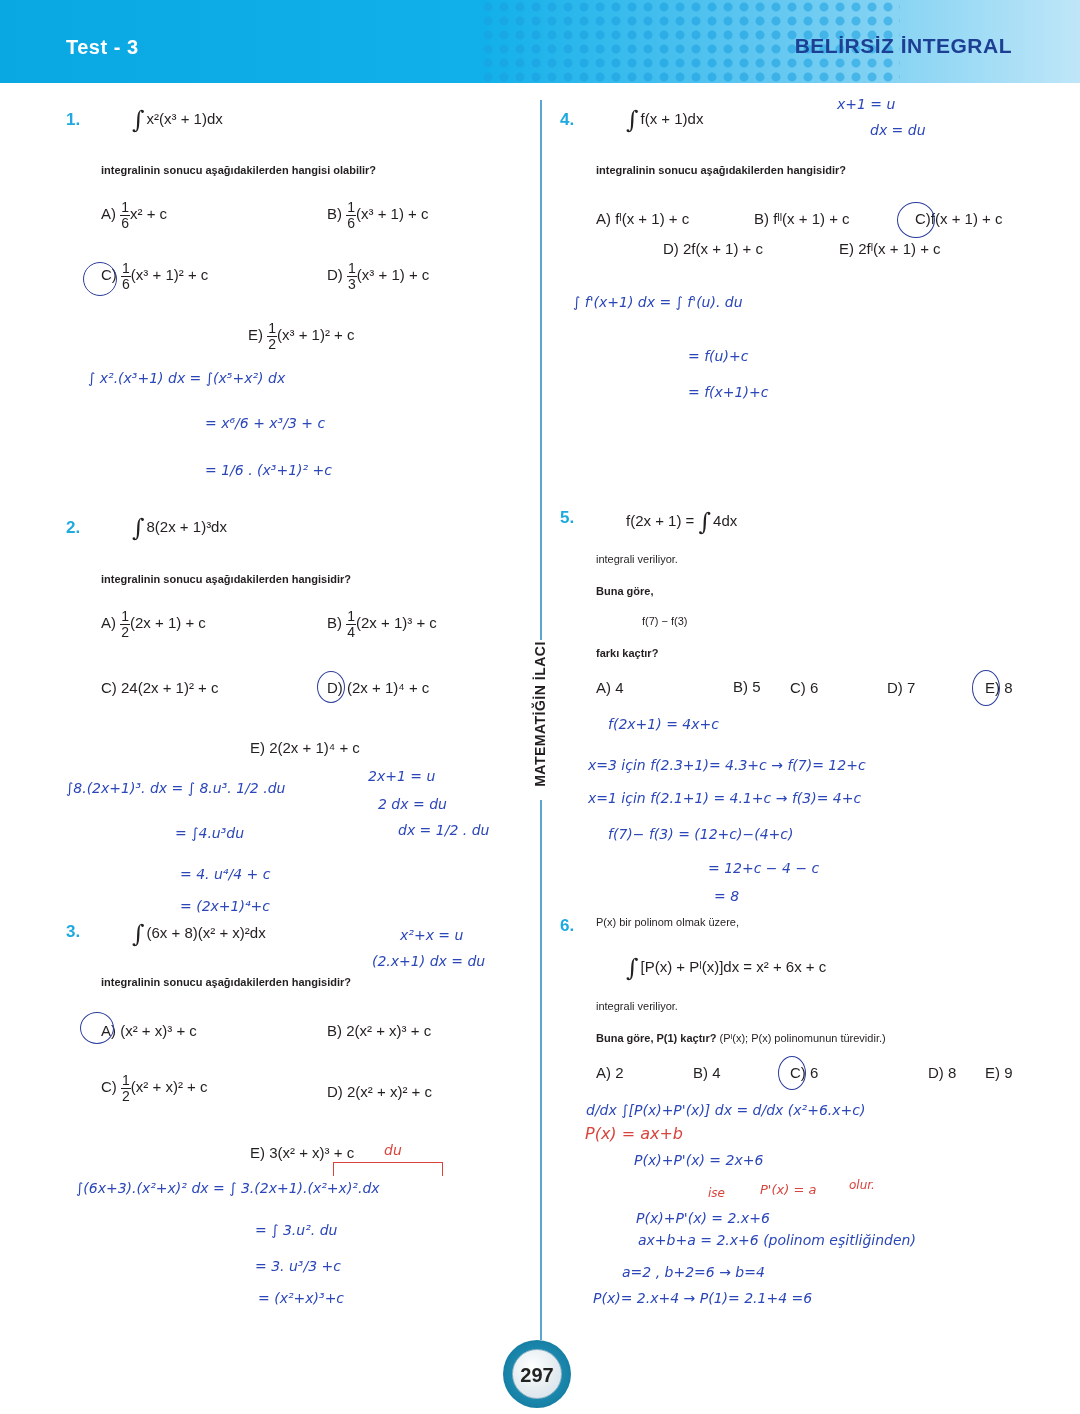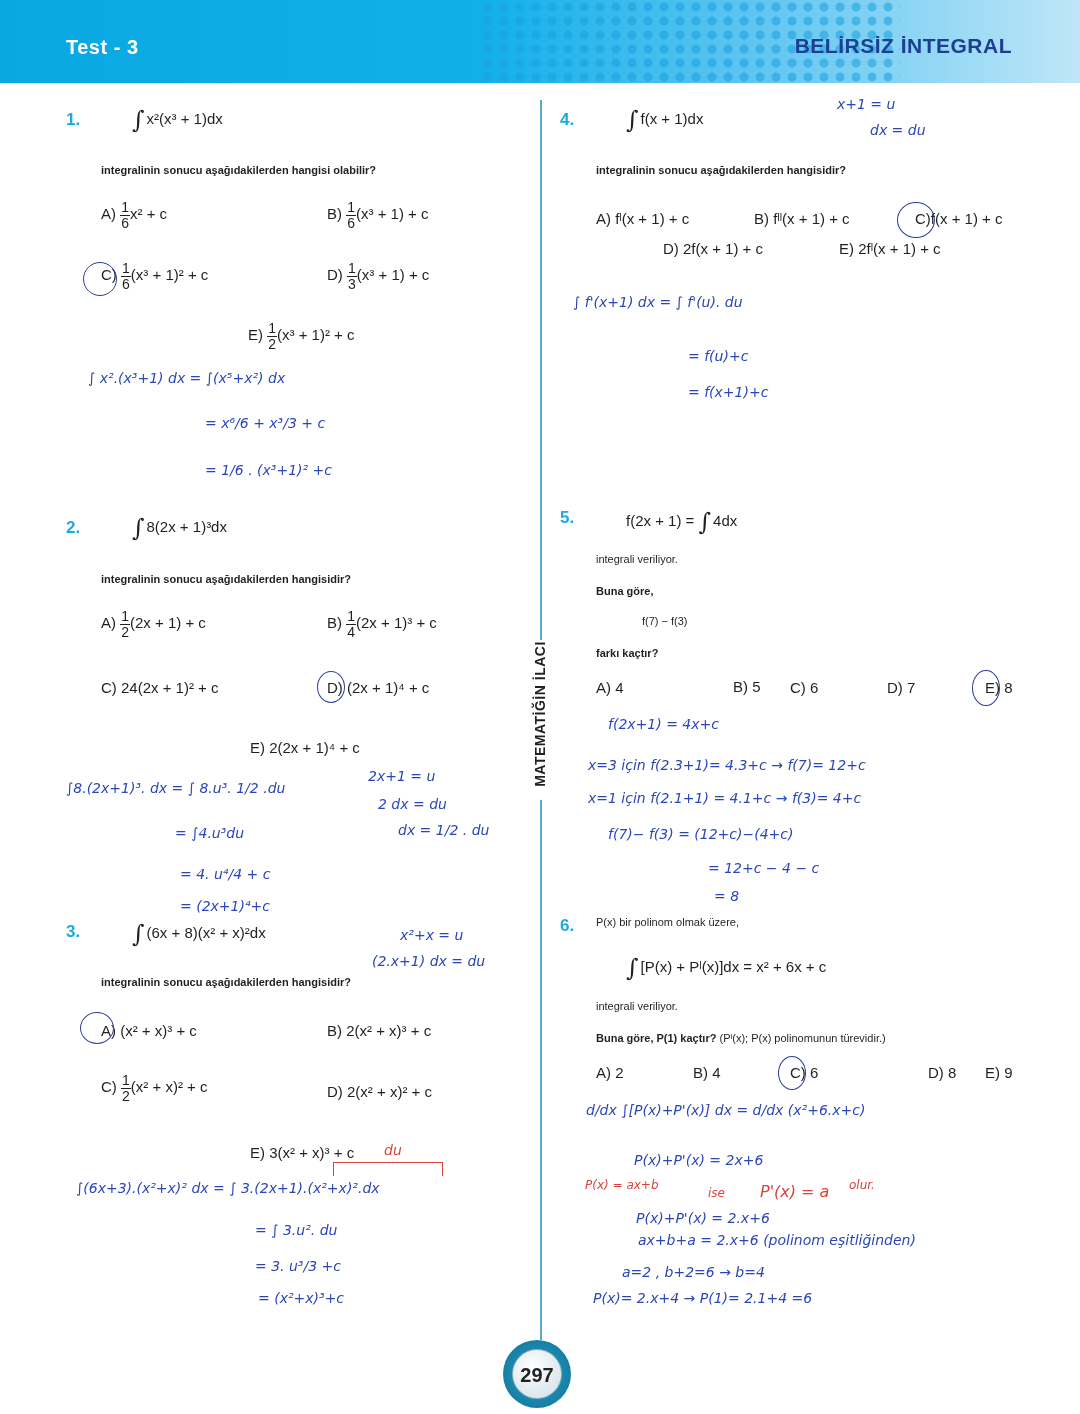--- a/index.html
+++ b/index.html
@@ -148,23 +148,23 @@
 
 <div class="opt" style="left:596px;top:1064px;">A) 2</div>
 <div class="opt" style="left:693px;top:1064px;">B) 4</div>
 <div class="opt" style="left:790px;top:1064px;">C) 6</div>
 <div class="circle" style="left:778px;top:1056px;width:28px;height:34px;"></div>
 <div class="opt" style="left:928px;top:1064px;text-align:center;">D) 8</div>
 <div class="opt" style="left:985px;top:1064px;">E) 9</div>
 
 <div class="hw" style="left:586px;top:1102px;">d/dx ∫[P(x)+P'(x)] dx = d/dx (x²+6.x+c)</div>
 <div class="hw" style="left:634px;top:1152px;">P(x)+P'(x) = 2x+6</div>
-<div class="hw red" style="left:585px;top:1178px;font-size:12px;">P(x) = ax+b</div>
+<div class="hw red" style="left:585px;top:1124px;font-size:16px;">P(x) = ax+b</div>
 <div class="hw red" style="left:708px;top:1186px;font-size:12px;">ise</div>
-<div class="hw red" style="left:760px;top:1182px;font-size:16px;">P'(x) = a</div>
+<div class="hw red" style="left:760px;top:1182px;font-size:13px;">P'(x) = a</div>
 <div class="hw red" style="left:849px;top:1178px;font-size:12px;">olur.</div>
 <div class="hw" style="left:636px;top:1210px;">P(x)+P'(x) = 2.x+6</div>
 <div class="hw" style="left:638px;top:1232px;">ax+b+a = 2.x+6 (polinom eşitliğinden)</div>
 <div class="hw" style="left:622px;top:1264px;">a=2 ,  b+2=6 → b=4</div>
 <div class="hw" style="left:593px;top:1290px;">P(x)= 2.x+4 → P(1)= 2.1+4 =6</div>
 
 <div class="page-badge">
   <div class="inner">297</div>
 </div>
 

